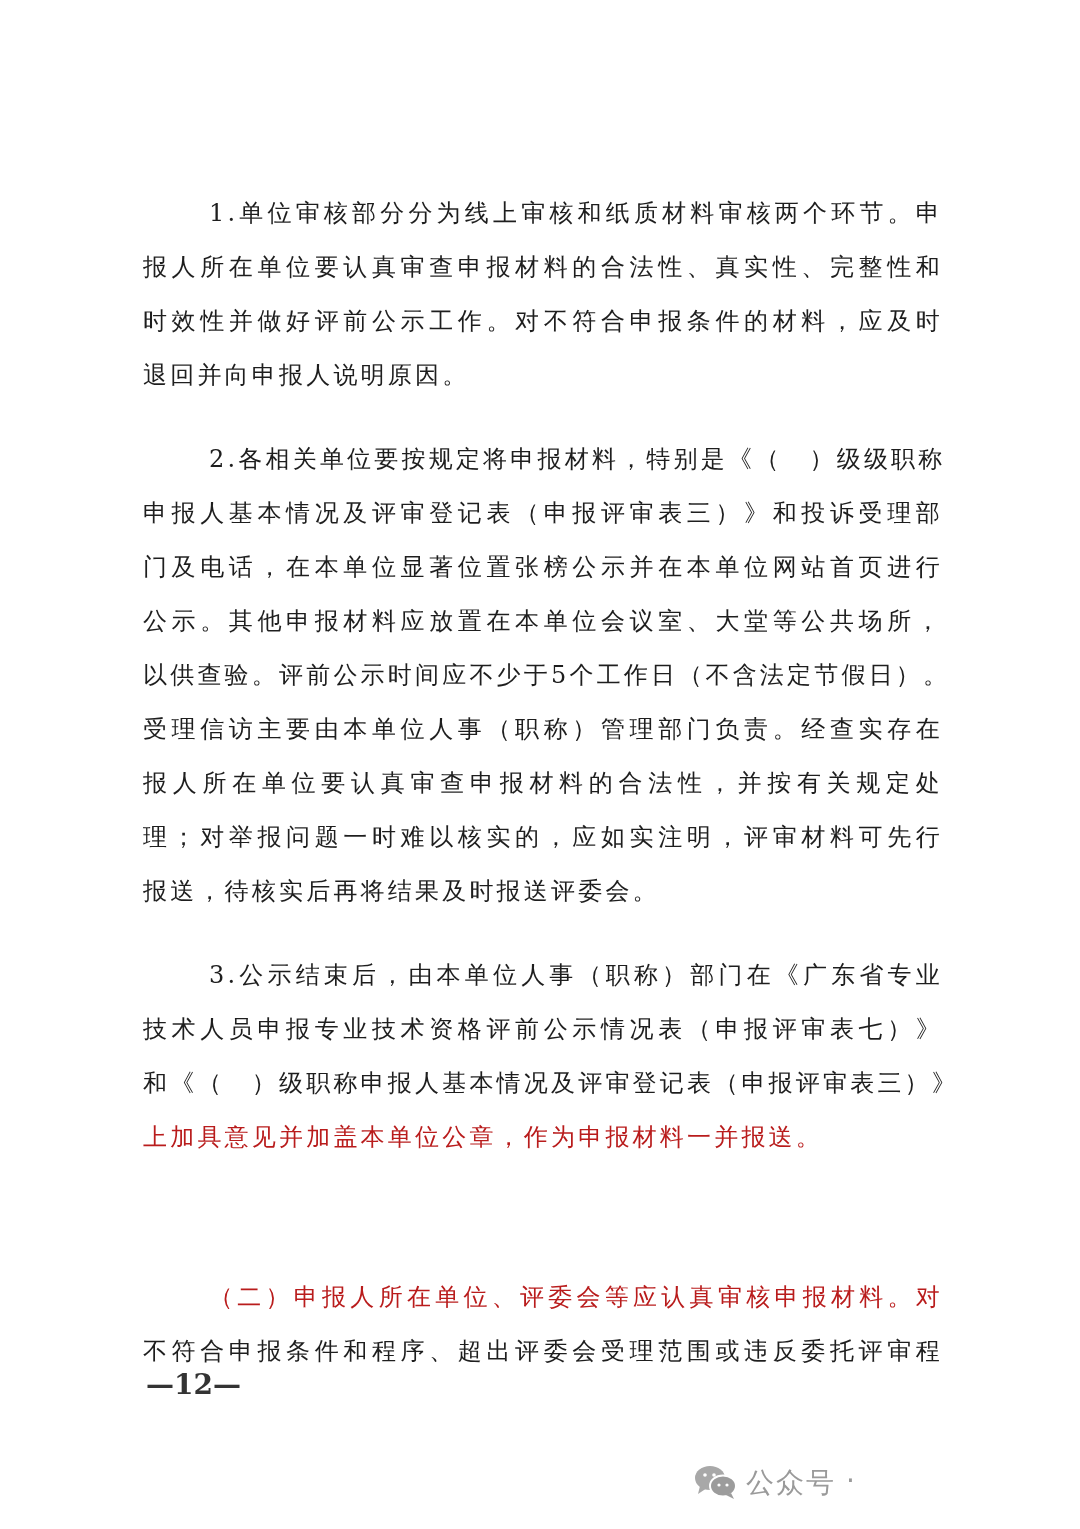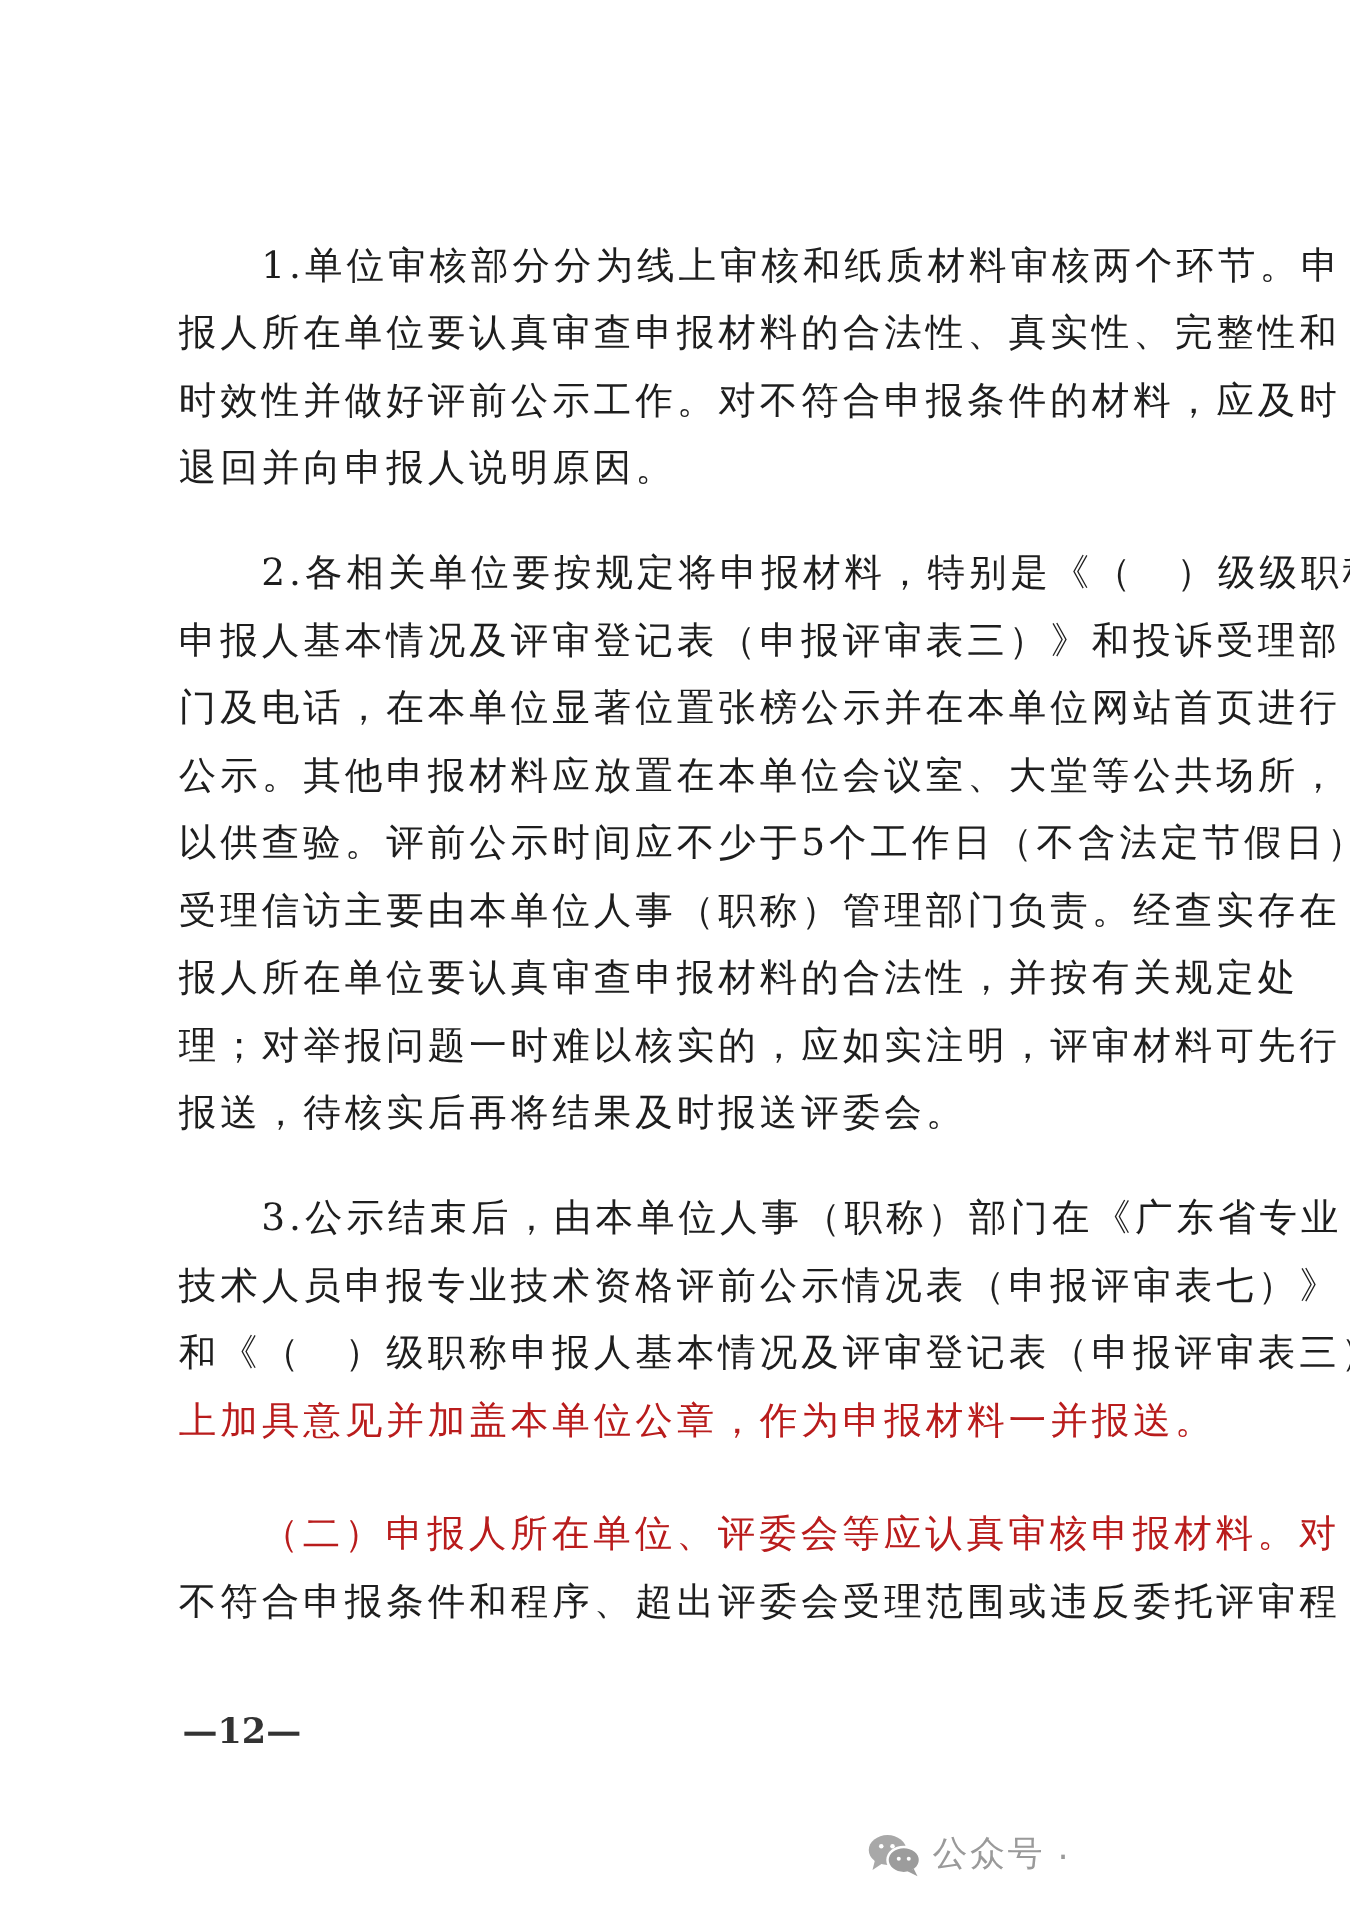--- a/index.html
+++ b/index.html
@@ -19,21 +19,21 @@
       position: absolute;
       left: 0; top: 0;
       width: 1080px;
       height: 1529px;
       background: #ffffff;
     }
     .para {
       position: absolute;
       left: 143px;
       width: 800px;
-      font-size: 30px;
+      font-size: 24px;
       line-height: 54px;
       letter-spacing: 3.2px;
       text-indent: 66px;
       text-align: justify;
       text-align-last: left;
       margin: 0;
       word-break: break-all;
     }
     .line {
       display: block;
@@ -47,38 +47,38 @@
     .line.first {
       text-indent: 66px;
     }
     .para .line { text-indent: 0; }
     .para .line.first { text-indent: 66px; }
     .faded { color: #b91c1c; }
 
     #p1 { top: 186px; }
     #p2 { top: 432px; }
     #p3 { top: 948px; }
-    #p4 { top: 1201px; }
+    #p4 { top: 1270px; }
 
     .page-number {
       position: absolute;
       left: 146px;
       top: 1368px;
       font-size: 28px;
       font-family: "DejaVu Serif", "Liberation Serif", serif;
       color: #333333;
       letter-spacing: 0px;
       font-weight: bold;
     }
     .watermark {
       position: absolute;
       left: 694px;
       top: 1464px;
       display: flex;
-      align-items: flex-end;
+      align-items: flex-start;
       font-family: "DejaVu Sans", "Liberation Sans", sans-serif;
       font-size: 28px;
       color: #9a9a9a;
       letter-spacing: 2px;
     }
     .wechat-icon {
       width: 44px;
       height: 36px;
       position: relative;
       margin-right: 8px;

